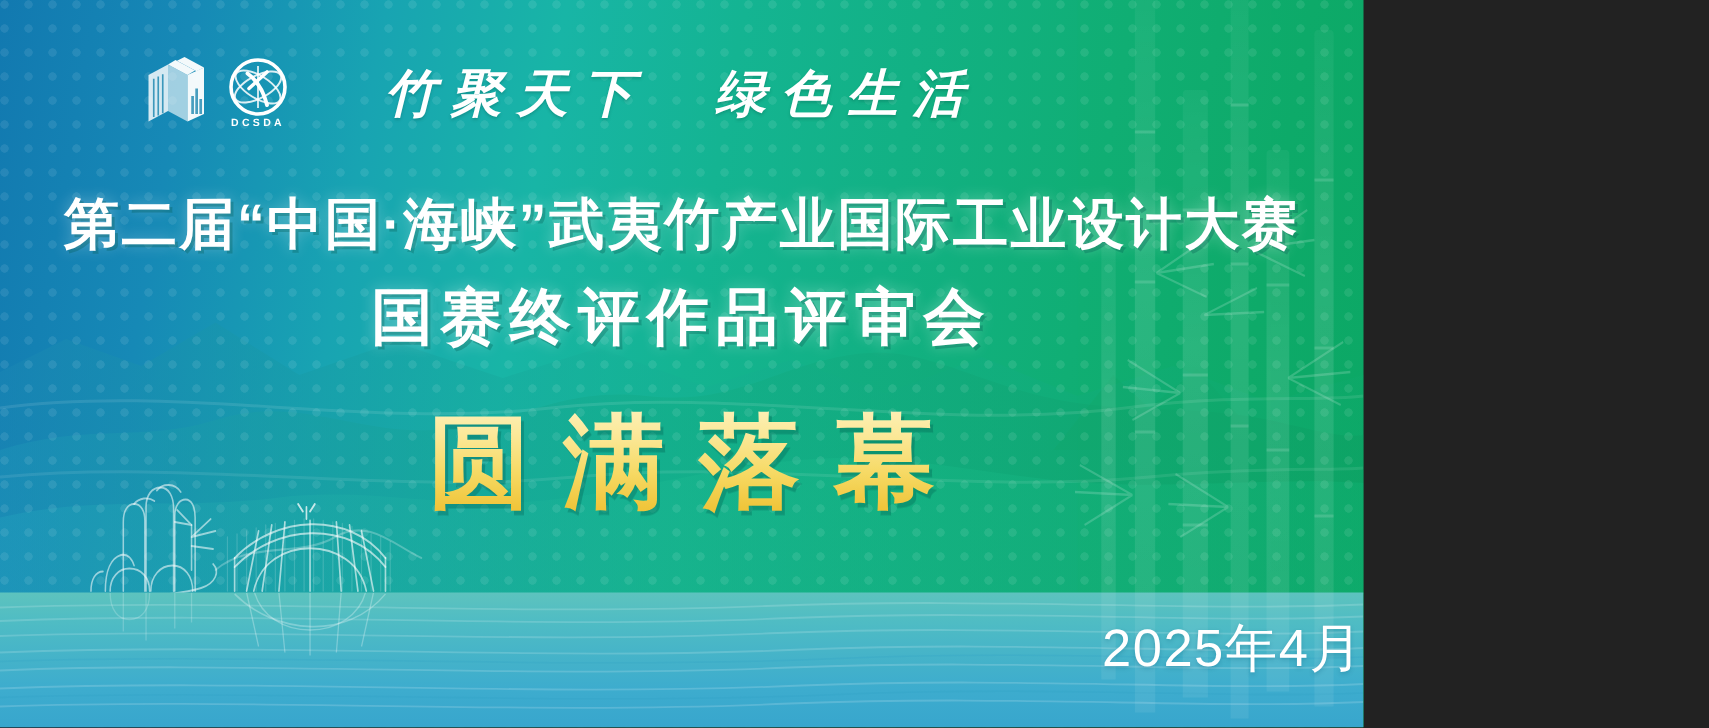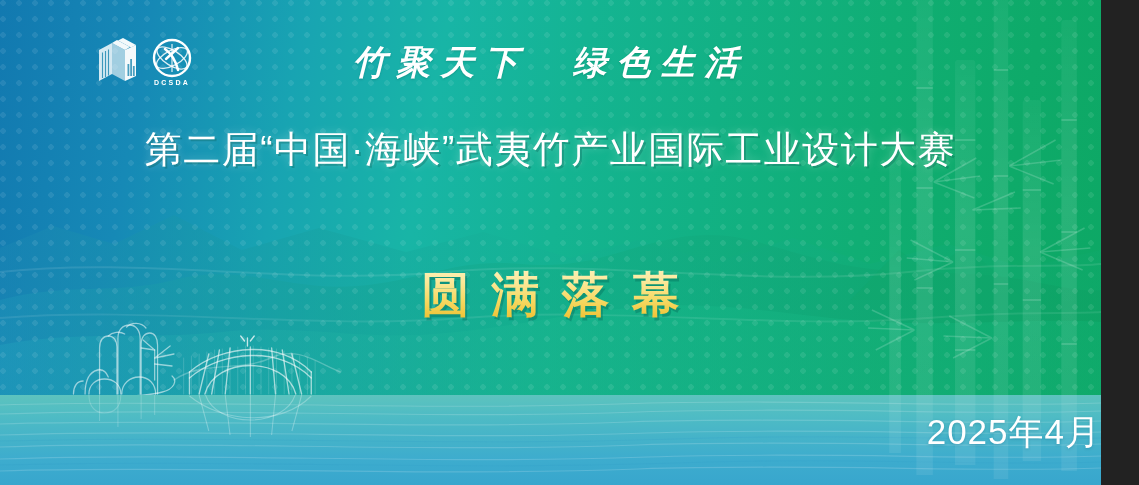--- a/index.html
+++ b/index.html
@@ -2,21 +2,21 @@
 <html><head>
 <meta charset="utf-8">
 <style>
   html, body {
     margin: 0;
     padding: 0;
     background: #222;
   }
   .banner {
     position: relative;
-    width: 1101px;
+    width: 909px;
     height: 485px;
     overflow: hidden;
     font-family: "Liberation Sans", "DejaVu Sans", sans-serif;
     background: linear-gradient(100deg,
         #1279b0 0%,
         #1689b6 13%,
         #18a4b2 26%,
         #18b5a6 38%,
         #14b492 50%,
         #12b184 62%,
@@ -102,21 +102,21 @@
     text-shadow: 0 1px 2px rgba(0,70,60,0.25);
   }
 
   .title-1 {
     position: absolute;
     top: 125px;
     left: 0; right: 0;
     text-align: center;
     color: #ffffff;
     font-size: 37px;
-    font-weight: normal;
+    font-weight: bold;
     letter-spacing: 1.5px;
     text-shadow:
        2px 2px 0 rgba(0,90,80,0.30),
        0 0 10px rgba(255,255,255,0.35);
   }
   .title-2 {
     position: absolute;
     top: 184px;
     left: 0; right: 0;
     text-align: center;
@@ -127,21 +127,21 @@
     text-shadow:
        2px 2px 0 rgba(0,90,80,0.30),
        0 0 10px rgba(255,255,255,0.35);
   }
 
   .headline {
     position: absolute;
     top: 263px;
     left: 0; right: 0;
     text-align: center;
-    font-size: 48px;
+    font-size: 68px;
     font-weight: bold;
     letter-spacing: 22px;
     text-indent: 22px;
     background: linear-gradient(180deg,
         #fdf4c6 0%, #fbe898 30%, #f6d963 58%, #f0c63c 82%, #eebb2c 100%);
     -webkit-background-clip: text;
     background-clip: text;
     color: transparent;
     -webkit-text-fill-color: transparent;
     filter: drop-shadow(2px 3px 0 rgba(0,95,80,0.33));
@@ -376,18 +376,19 @@
         <path d="M26,10 L14,21" fill="none" stroke="#ffffff" stroke-width="2.4" stroke-linecap="round"></path>
       </svg>
       <div class="logo-cap">DCSDA</div>
     </div>
   </div>
 
   <div class="tagline">竹聚天下　绿色生活</div>
 
   <div class="title-1">第二届“中国·海峡”武夷竹产业国际工业设计大赛</div>
 
+  <div class="title-2">国赛终评作品评审会</div>
 
   <div class="headline">圆满落幕</div>
 
   <div class="date">2025年4月</div>
 
 </div>
 
 </body></html>

